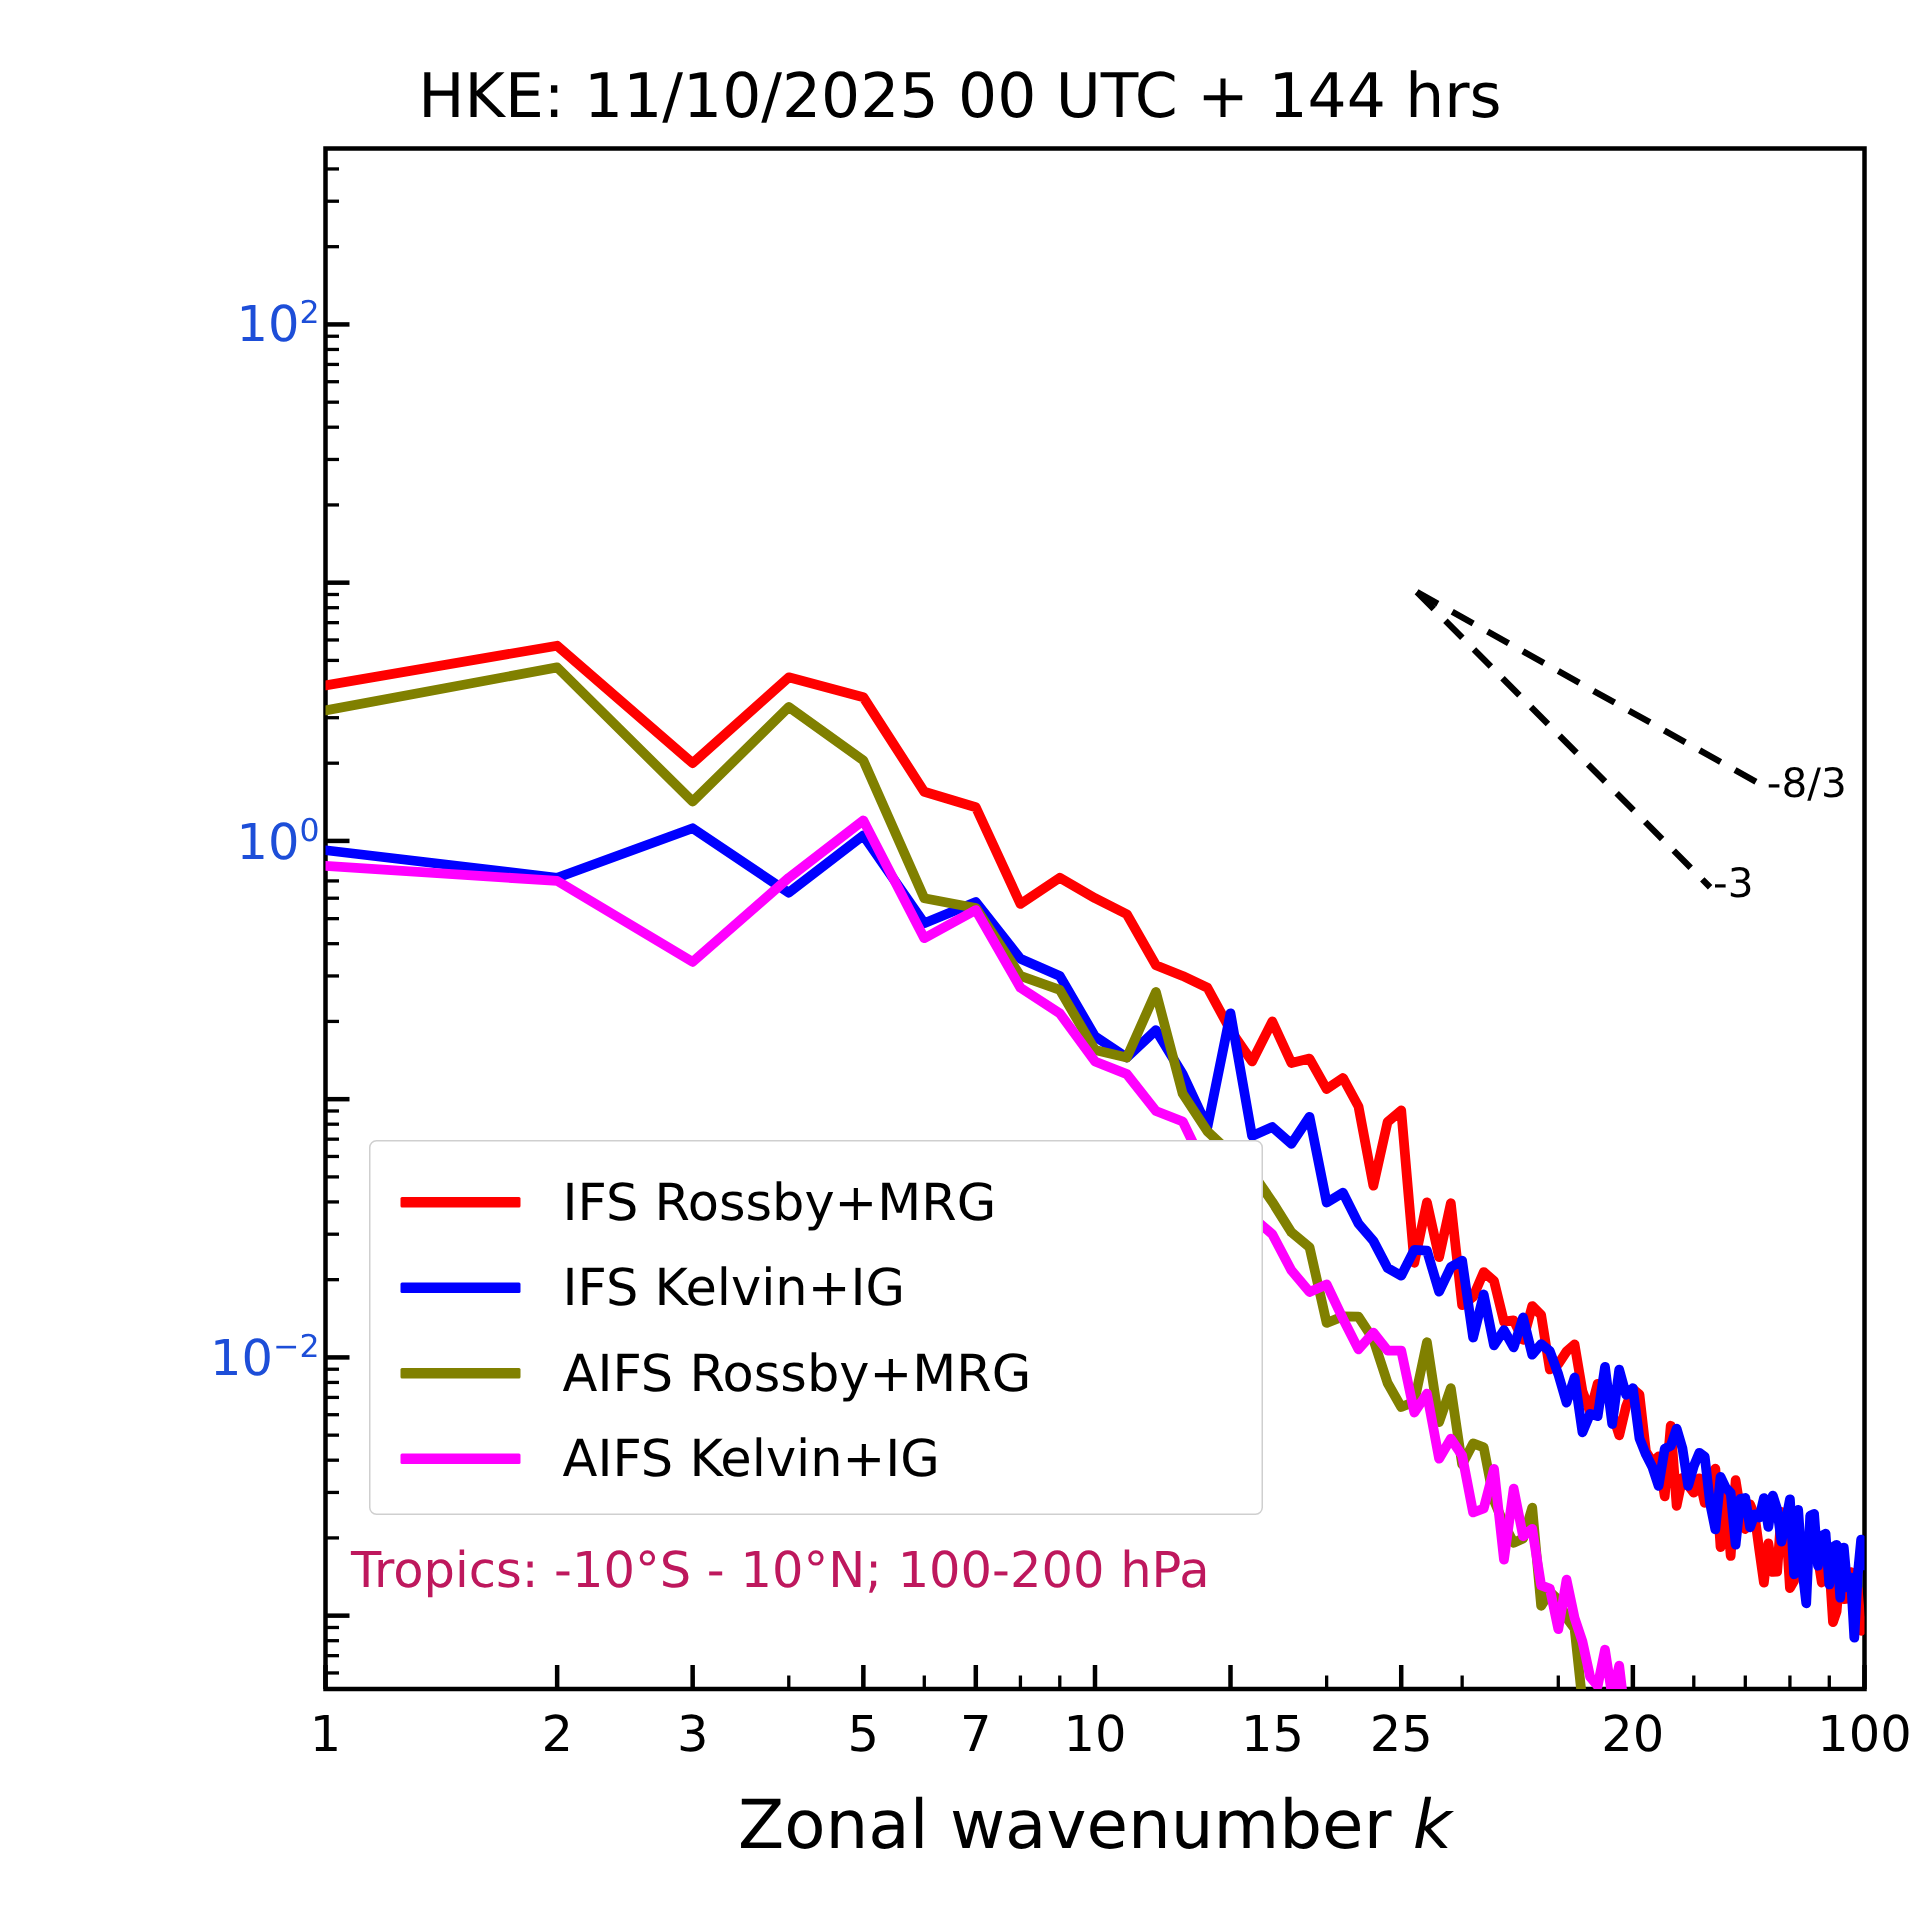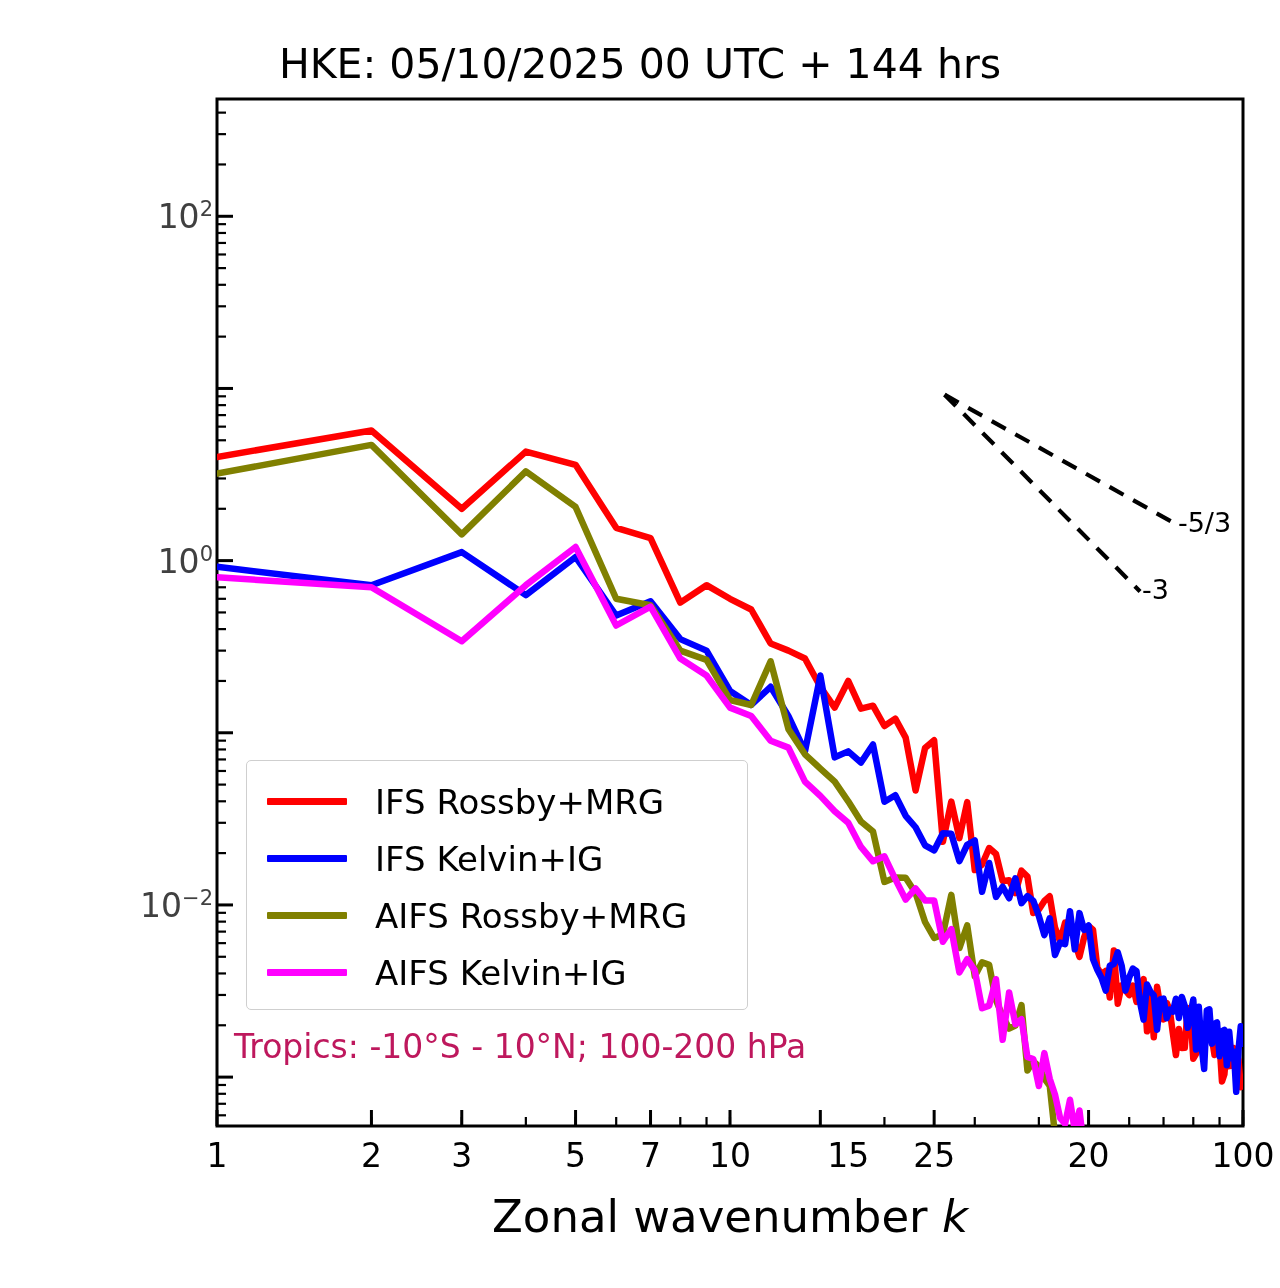--- a/index.html
+++ b/index.html
@@ -18,46 +18,46 @@
   }
   .xlabel .it{font-style:italic;}
 
   #plotsvg{position:absolute;left:0;top:0;}
 
   .tick-x{
     position:absolute;font-size:33px;color:#000;text-align:center;
     transform:translateX(-50%);top:1136px;white-space:nowrap;
   }
   .tick-y{
-    position:absolute;font-size:33px;color:#404040;text-align:left;
+    position:absolute;font-size:33px;color:#1d4ed8;text-align:left;
     transform:translateY(-50%);white-space:nowrap;right:1067px;
   }
   .tick-y sup{font-size:21px;vertical-align:super;}
 
   .legend{
-    position:absolute;left:246px;top:760px;width:502px;height:250px;
+    position:absolute;left:246px;top:760px;width:596px;height:250px;
     background:#fff;border:1.4px solid #cfcfcf;border-radius:5px;
     box-sizing:border-box;padding:12px 12px 0 0;
   }
   .legend-row{display:flex;align-items:center;height:57px;padding-left:20px;}
   .legend-swatch{width:80px;height:7px;border-radius:1px;flex:0 0 auto;}
   .legend-text{margin-left:28px;font-size:34px;color:#000;white-space:nowrap;line-height:1;}
 
   .annot{
     position:absolute;left:234px;top:1027px;font-size:33px;color:#be185d;white-space:nowrap;
   }
 
   .slope-label{position:absolute;font-size:27px;color:#000;white-space:nowrap;}
 </style>
 </head>
 <body>
 
 <div id="root">
 
-  <div class="title">HKE: 05/10/2025 00 UTC + 144 hrs</div>
+  <div class="title">HKE: 11/10/2025 00 UTC + 144 hrs</div>
 
   <div class="xlabel"><span>Zonal wavenumber </span><span class="it">k</span></div>
 
   <svg id="plotsvg" width="1280" height="1288">
     <defs>
       <clipPath id="plotclip">
           <rect x="217" y="99" width="1026" height="1027"></rect>
         </clipPath>
     </defs>
     <rect id="plot-frame" x="217" y="99" width="1026" height="1027" fill="#ffffff" stroke="#000000" stroke-width="3"></rect>
@@ -170,21 +170,21 @@
       <div class="tick-x" style="left: 934.143px;">25</div>
       <div class="tick-x" style="left: 1088.57px;">20</div>
       <div class="tick-x" style="left: 1243px;">100</div>
     </div>
   <div id="ytick-labels">
       <div class="tick-y" style="top: 216.285px;">10<sup>2</sup></div>
       <div class="tick-y" style="top: 560.614px;">10<sup>0</sup></div>
       <div class="tick-y" style="top: 904.942px;">10<sup>−2</sup></div>
     </div>
   <div id="ref-labels">
-      <div class="slope-label" style="left: 1177.92px; top: 507.077px;">-5/3</div>
+      <div class="slope-label" style="left: 1177.92px; top: 507.077px;">-8/3</div>
       <div class="slope-label" style="left: 1142.06px; top: 574.488px;">-3</div>
     </div>
 
   <div class="legend">
     <div class="legend-row">
       <span class="legend-swatch" style="background: rgb(255, 0, 0);"></span>
       <span class="legend-text">IFS Rossby+MRG</span>
     </div>
     <div class="legend-row">
       <span class="legend-swatch" style="background: rgb(0, 0, 255);"></span>

